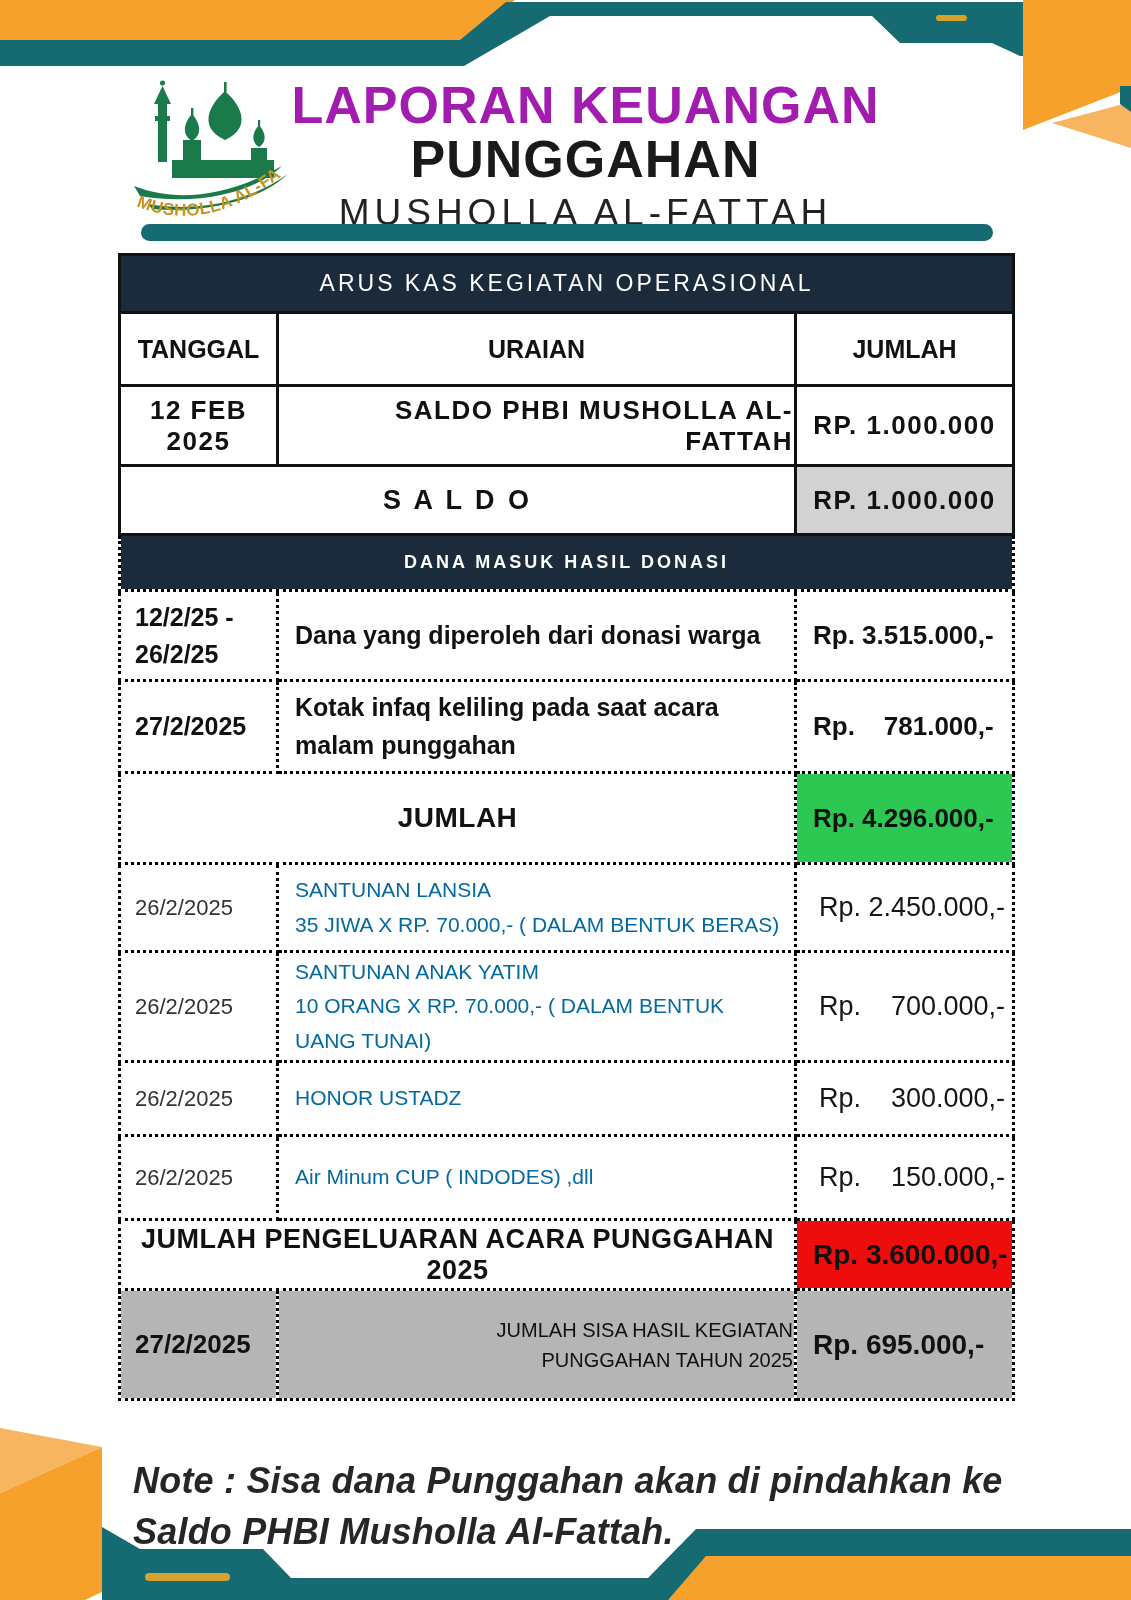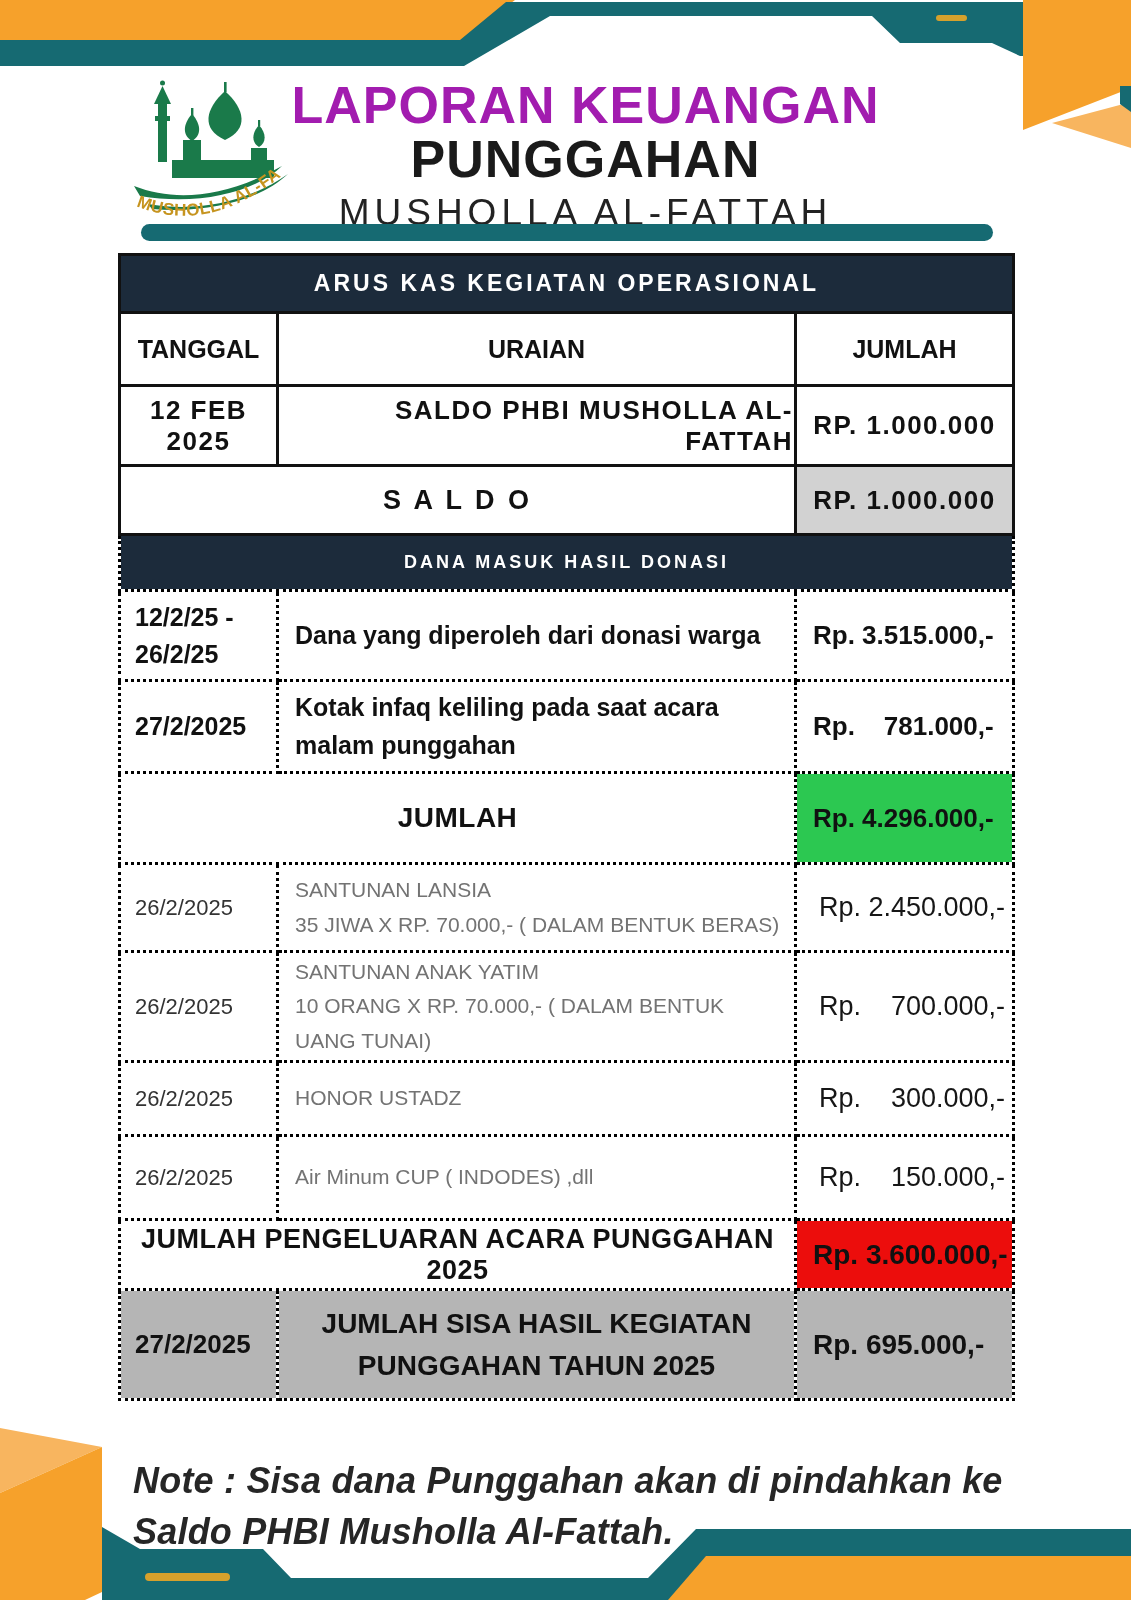--- a/index.html
+++ b/index.html
@@ -21,47 +21,47 @@
   .divider{position:absolute;left:141px;top:224px;width:852px;height:17px;border-radius:9px;
            background:var(--teal,#166A72);}
   .logo{position:absolute;left:130px;top:64px;width:168px;height:160px;}
 
   
   table.report{position:absolute;left:118px;top:253px;width:894px;border-collapse:collapse;
                table-layout:fixed;}
   table.report td{box-sizing:border-box;overflow:hidden;}
   td.solid{border:3px solid #111;}
   td.dot{border:3px dotted #000;}
-  tr.navy1 td{background:var(--navy,#1C2B3B);color:#fff;font-weight:bold;font-size:23px;
+  tr.navy1 td{background:var(--navy,#1C2B3B);color:#fff;font-weight:normal;font-size:23px;
              letter-spacing:3px;text-align:center;}
   tr.navy td{background:var(--navy,#1C2B3B);color:#fff;font-weight:bold;font-size:18px;
              letter-spacing:3px;text-align:center;}
   .colhead{font-size:25px;font-weight:bold;text-align:center;}
   .stencil{font-weight:bold;letter-spacing:1.5px;text-align:right;}
   .date1{font-size:26px;text-align:center;}
   .desc1{font-size:26px;padding-left:16px;}
   .amt1{font-size:26px;text-align:center;}
   .saldolabel{font-size:27px;font-weight:bold;letter-spacing:3px;text-align:center;}
   .graycell{background:var(--gray_cell,#D2D2D2);}
 
   .dmdate{font-size:25px;font-weight:bold;padding-left:14px;white-space:pre-line;line-height:1.45;}
   .dmdesc{font-size:25px;font-weight:bold;padding-left:16px;padding-right:20px;line-height:1.5;}
   .dmamt{font-size:26px;font-weight:bold;padding-left:16px;white-space:pre;}
   .jlabel{font-size:28px;font-weight:bold;text-align:center;letter-spacing:.5px;}
   .greencell{background:var(--green,#2CC851);}
   .redcell{background:var(--red,#EC0D0C);}
 
   .dkdate{font-size:22px;color:#333;padding-left:14px;}
-  .dkdesc{font-size:21px;color:#737373;padding-left:16px;padding-right:12px;line-height:1.65;}
+  .dkdesc{font-size:21px;color:#0369a1;padding-left:16px;padding-right:12px;line-height:1.65;}
   .dkamt{font-size:27px;color:#161616;padding-left:16px;white-space:pre;text-align:center;}
   .totlabel{font-size:27px;font-weight:bold;text-align:center;letter-spacing:.5px;}
   .totamt{font-size:28px;font-weight:bold;padding-left:16px;white-space:pre;}
   .grayrow td{background:var(--gray_row,#B5B5B5);}
   .sisadate{font-size:26px;font-weight:bold;padding-left:14px;}
-  .sisadesc{font-size:28px;font-weight:bold;text-align:center;white-space:pre-line;line-height:1.5;}
+  .sisadesc{font-size:20px;font-weight:normal;text-align:right;white-space:pre-line;line-height:1.5;}
   .sisaamt{font-size:28px;font-weight:bold;padding-left:16px;white-space:pre;}
 
   
   .note{position:absolute;left:133px;top:1455px;width:885px;font-size:36px;font-weight:bold;
         font-style:italic;color:#262626;line-height:1.42;letter-spacing:.2px;}
 </style>
 </head>
 <body>
 
 <div class="page">

